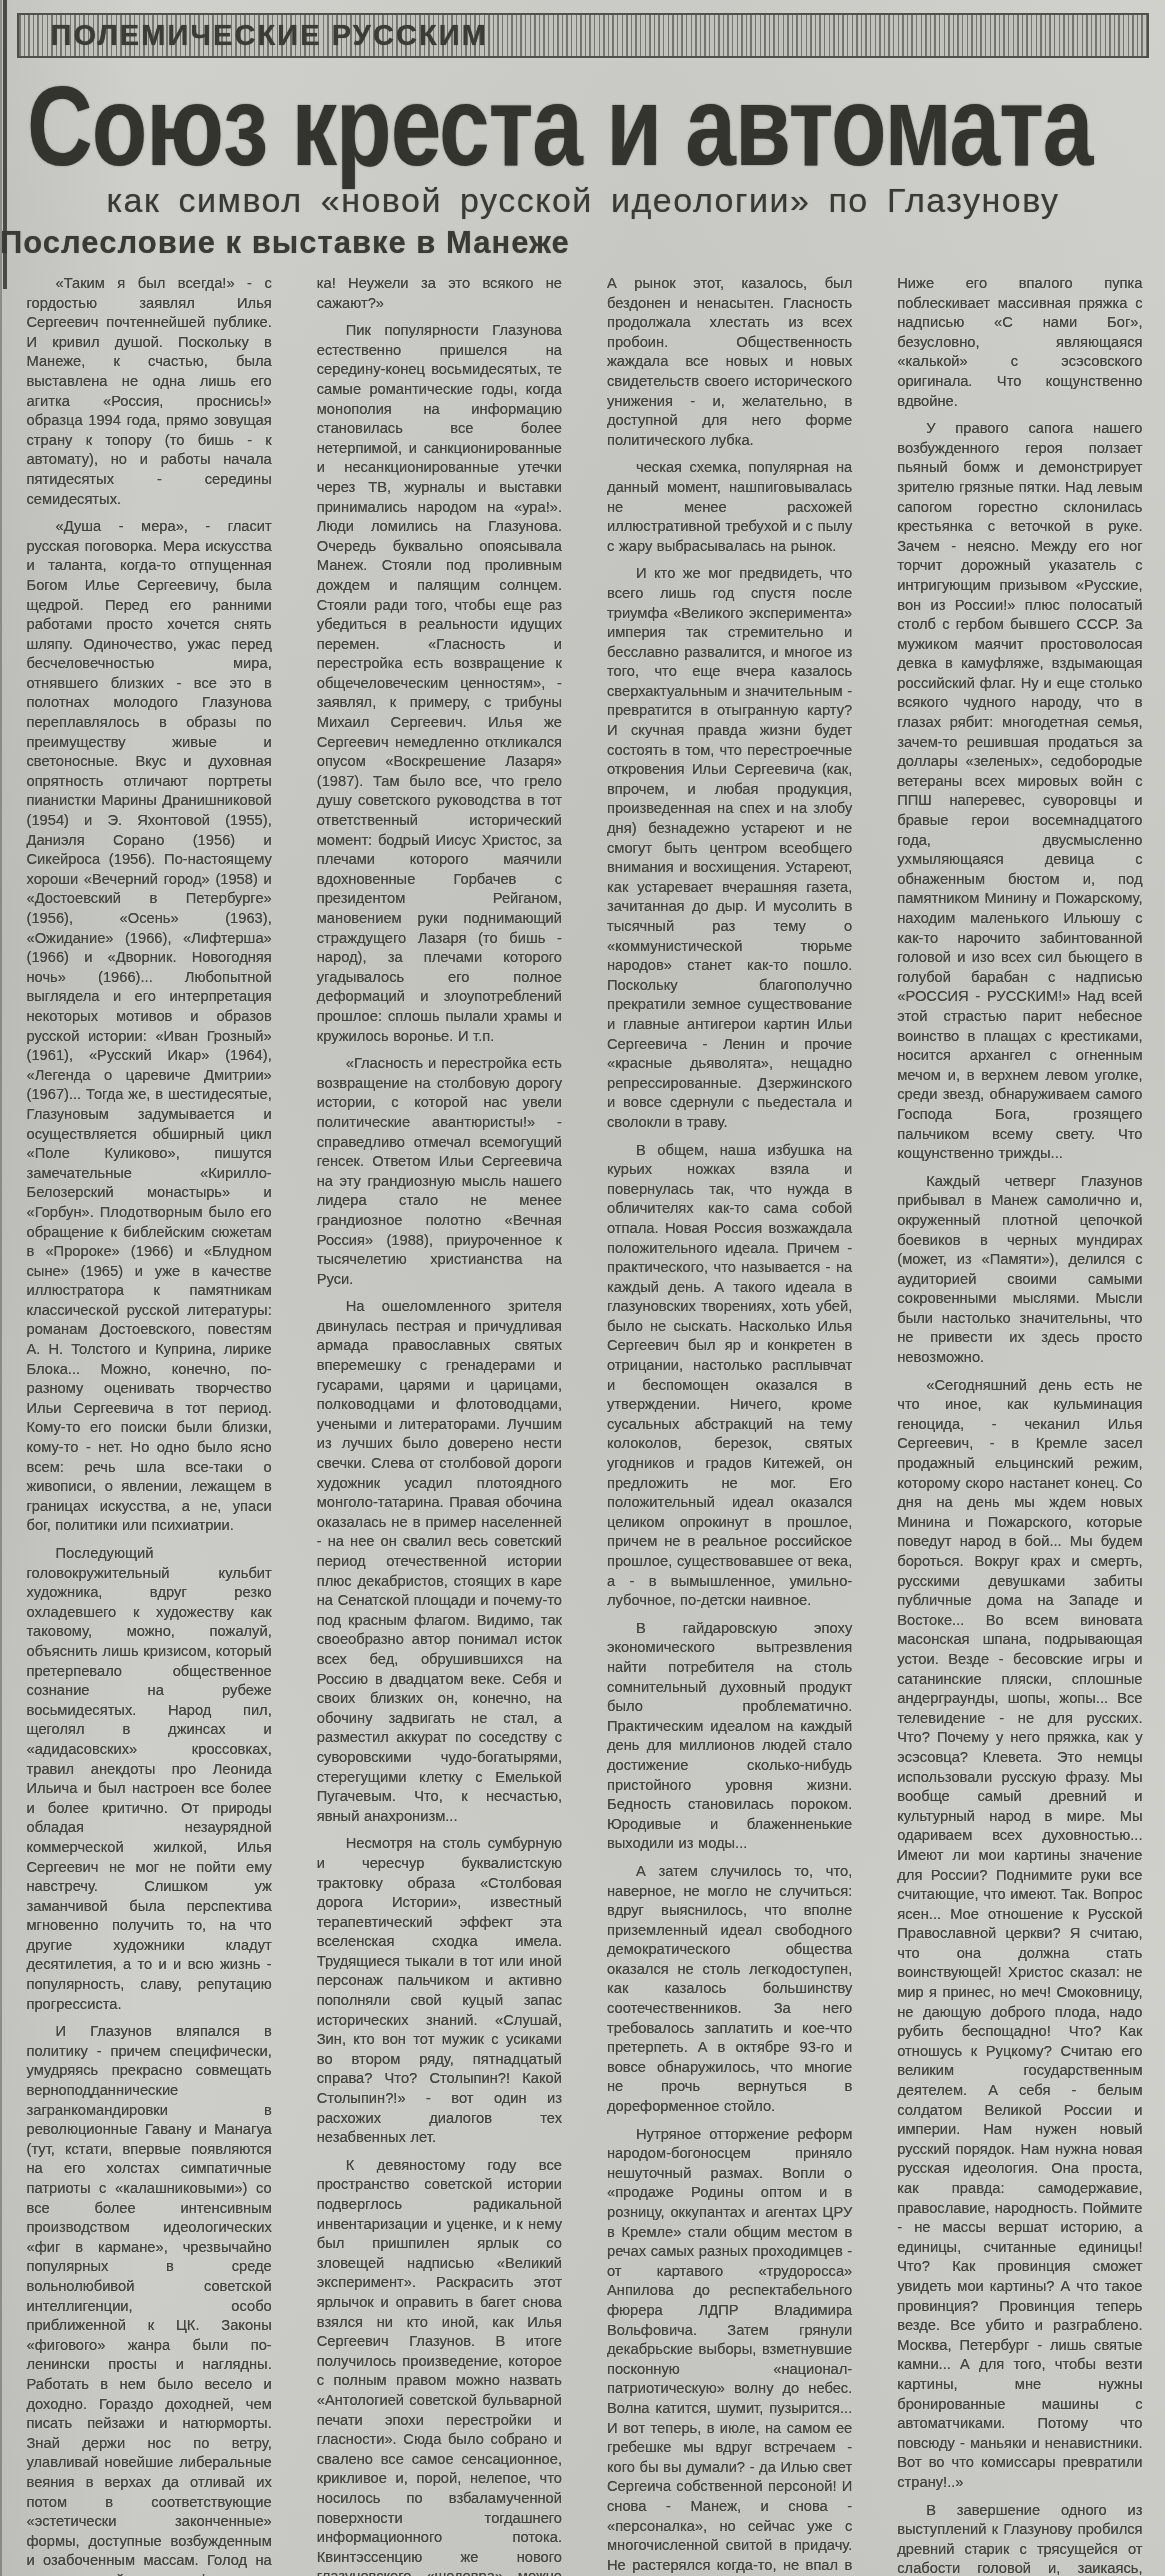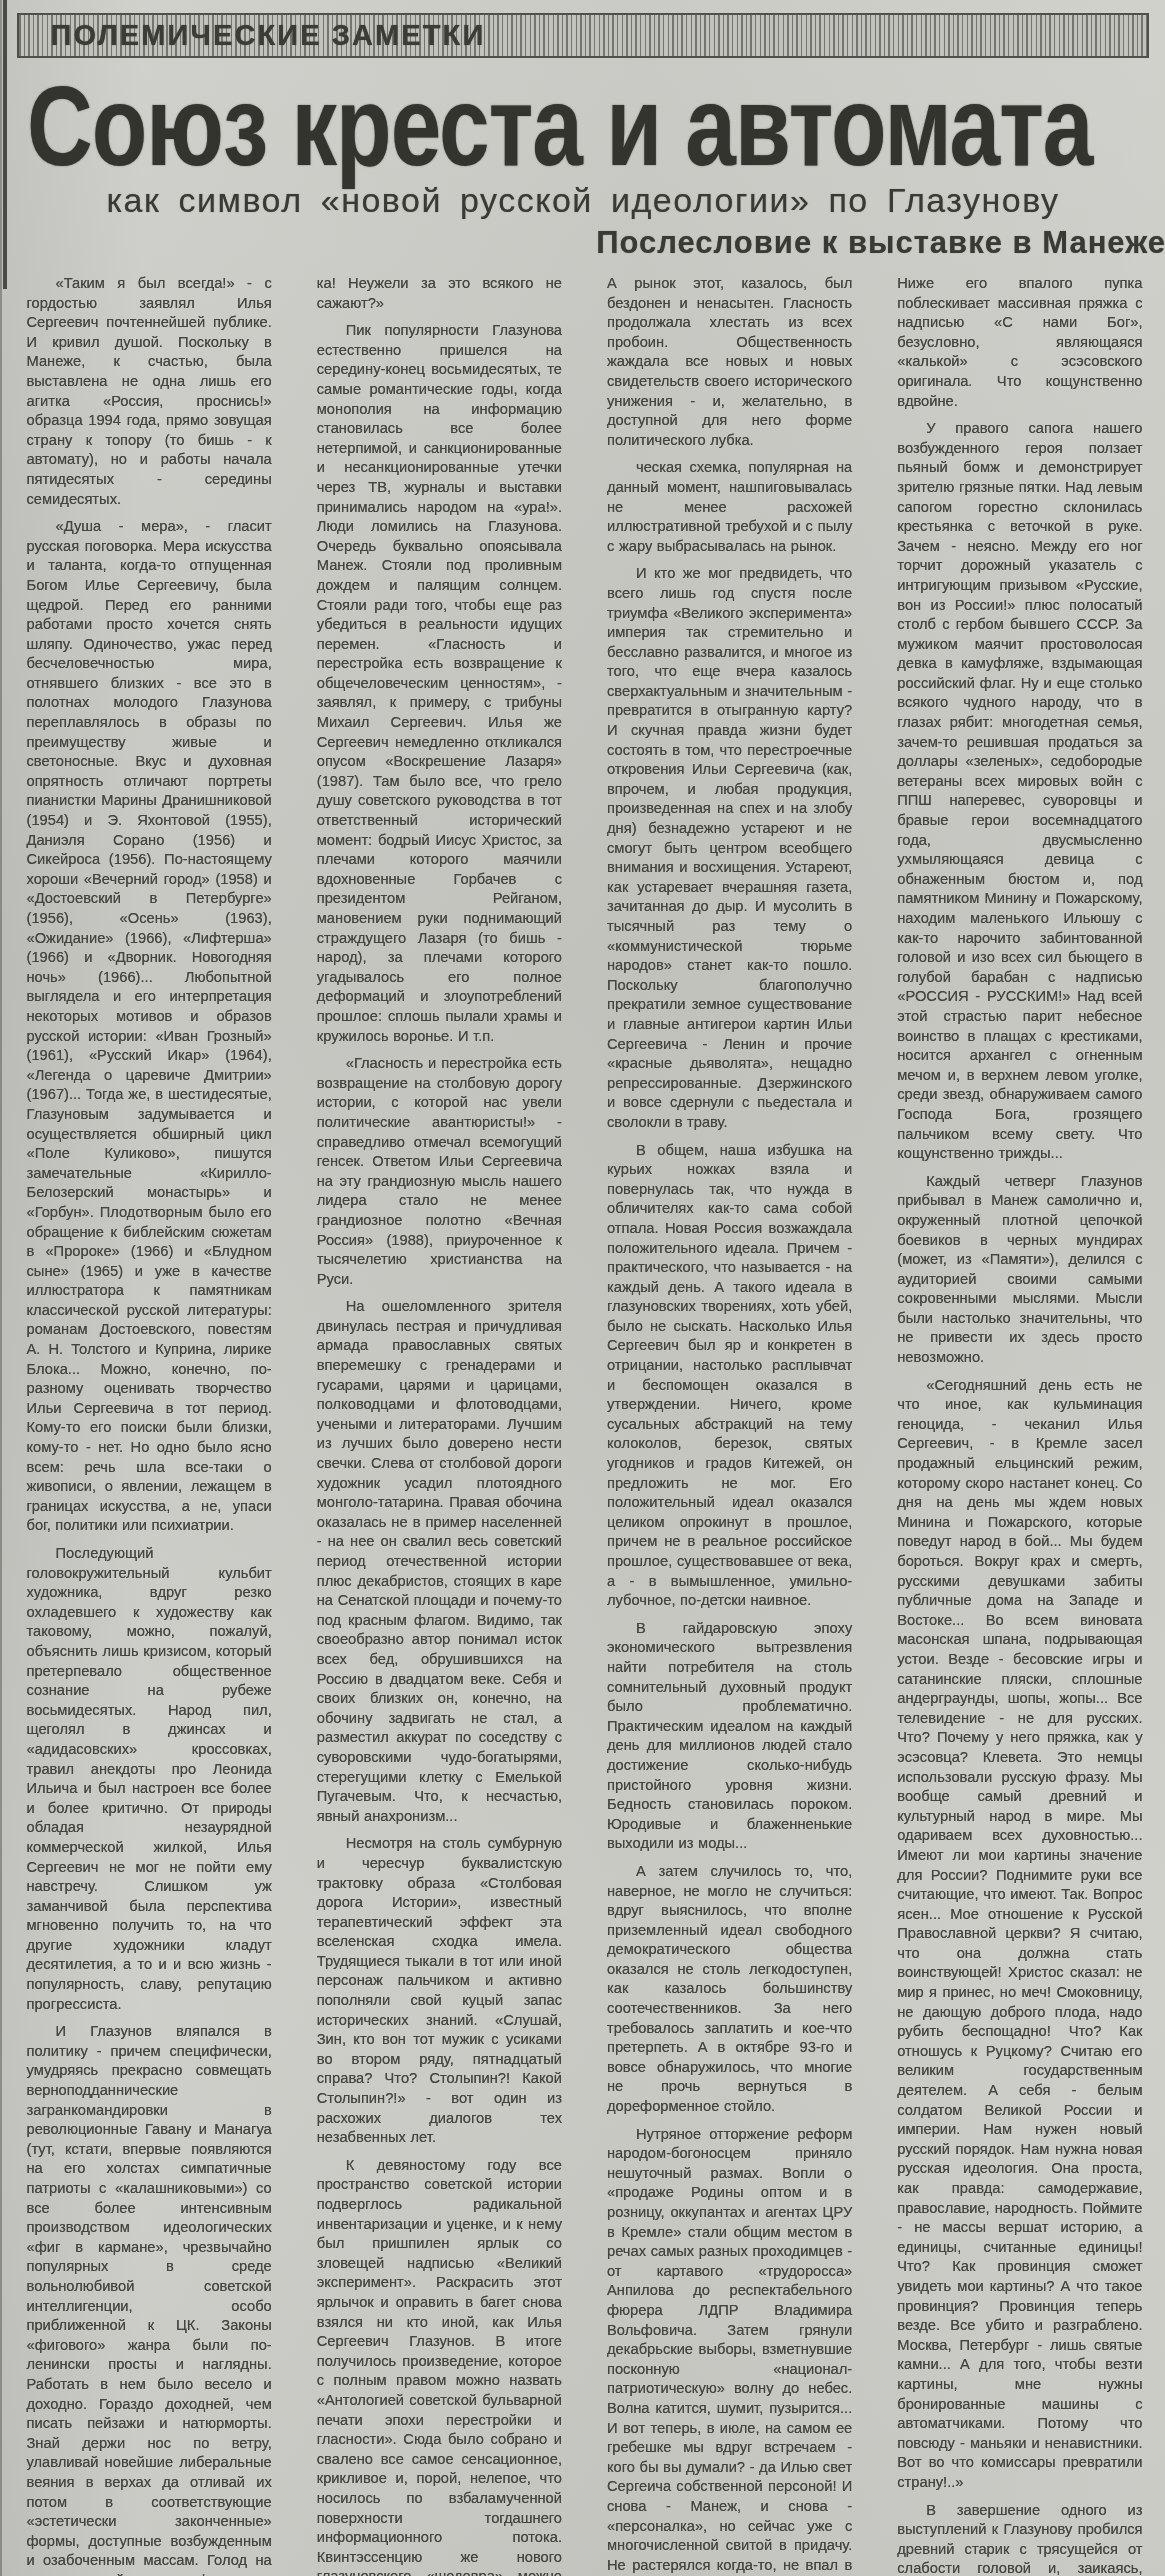--- a/index.html
+++ b/index.html
@@ -35,21 +35,21 @@
     font-size:91px;font-weight:bold;letter-spacing:-1px;white-space:nowrap;
     color:#34342f;transform:scaleY(1.24);transform-origin:top left;
     text-shadow:0 0 1.5px rgba(52,52,47,.65);
   }
   .subhead1{
     position:absolute;top:181px;left:0;width:1166px;text-align:center;
     font-size:34px;font-weight:normal;letter-spacing:1.5px;word-spacing:7.2px;color:#3a3a34;
     text-shadow:0 0 1px rgba(58,58,52,.6);
   }
   .subhead2{
-    position:absolute;top:225px;left:0;width:1166px;text-align:right;
+    position:absolute;top:225px;left:0;width:1166px;text-align:left;
     font-size:31px;font-weight:bold;letter-spacing:1px;color:#3a3a34;
     text-shadow:0 0 1px rgba(58,58,52,.6);
   }
 
   .columns{
     position:absolute;top:266px;left:18.5px;right:15.5px;bottom:4.1px;
     display:flex;gap:29px;overflow:hidden;
   }
   .col{flex:1 1 0;overflow:hidden;}
   .col p{
@@ -64,21 +64,21 @@
   .col.first p:first-child{text-indent:29px;}
 </style>
 </head>
 <body>
 
 <div class="page">
   <div class="scan-edge"></div>
   <div class="scan-edge2"></div>
 
   <div class="kicker-band">
-    <span class="kicker">ПОЛЕМИЧЕСКИЕ ЗАМЕТКИ</span>
+    <span class="kicker">ПОЛЕМИЧЕСКИЕ РУССКИМ</span>
   </div>
 
   <div class="headline">Союз креста и автомата</div>
   <div class="subhead1">как символ «новой русской идеологии» по Глазунову</div>
   <div class="subhead2">Послесловие к выставке в Манеже</div>
 
   <div class="columns">
     <div class="col first">
         <p>«Таким я был всегда!» - с гордостью заявлял Илья Сергеевич почтеннейшей публике. И кривил душой. Поскольку в Манеже, к счастью, была выставлена не одна лишь его агитка «Россия, проснись!» образца 1994 года, прямо зовущая страну к топору (то бишь - к автомату), но и работы начала пятидесятых - середины семидесятых.</p>
         <p>«Душа - мера», - гласит русская поговорка. Мера искусства и таланта, когда-то отпущенная Богом Илье Сергеевичу, была щедрой. Перед его ранними работами просто хочется снять шляпу. Одиночество, ужас перед бесчеловечностью мира, отнявшего близких - все это в полотнах молодого Глазунова переплавлялось в образы по преимуществу живые и светоносные. Вкус и духовная опрятность отличают портреты пианистки Марины Дранишниковой (1954) и Э. Яхонтовой (1955), Даниэля Сорано (1956) и Сикейроса (1956). По-настоящему хороши «Вечерний город» (1958) и «Достоевский в Петербурге» (1956), «Осень» (1963), «Ожидание» (1966), «Лифтерша» (1966) и «Дворник. Новогодняя ночь» (1966)... Любопытной выглядела и его интерпретация некоторых мотивов и образов русской истории: «Иван Грозный» (1961), «Русский Икар» (1964), «Легенда о царевиче Дмитрии» (1967)... Тогда же, в шестидесятые, Глазуновым задумывается и осуществляется обширный цикл «Поле Куликово», пишутся замечательные «Кирилло-Белозерский монастырь» и «Горбун». Плодотворным было его обращение к библейским сюжетам в «Пророке» (1966) и «Блудном сыне» (1965) и уже в качестве иллюстратора к памятникам классической русской литературы: романам Достоевского, повестям А. Н. Толстого и Куприна, лирике Блока... Можно, конечно, по-разному оценивать творчество Ильи Сергеевича в тот период. Кому-то его поиски были близки, кому-то - нет. Но одно было ясно всем: речь шла все-таки о живописи, о явлении, лежащем в границах искусства, а не, упаси бог, политики или психиатрии.</p>

